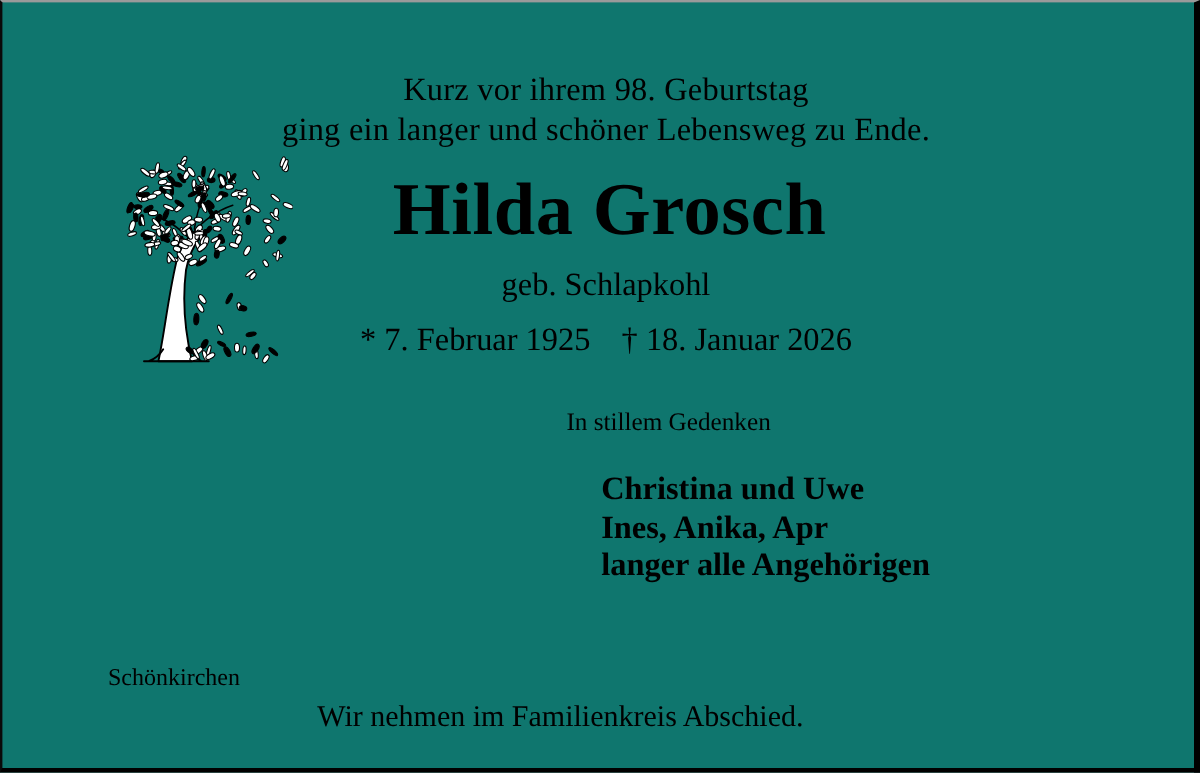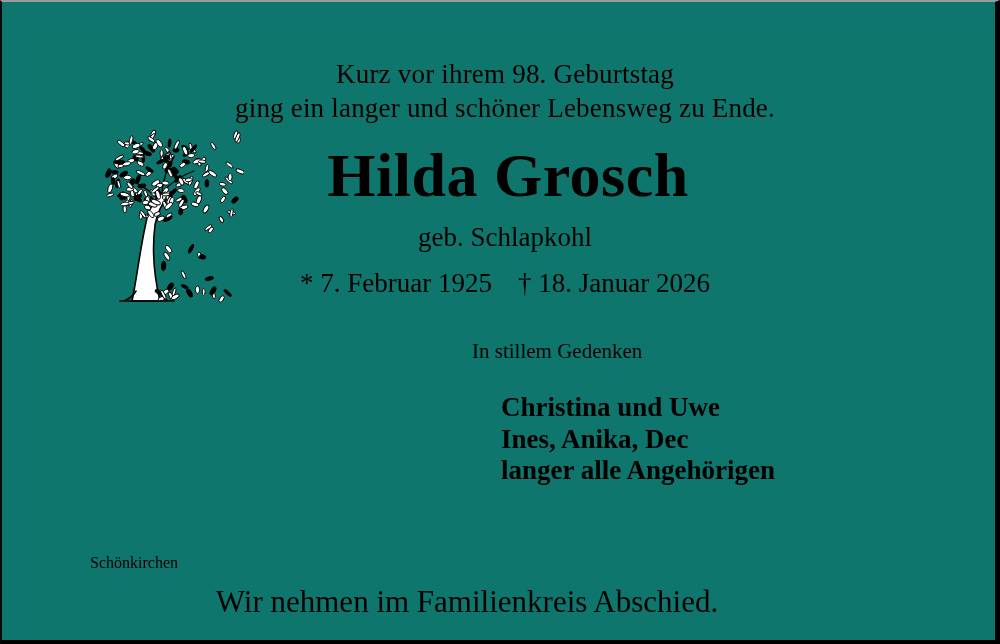--- a/index.html
+++ b/index.html
@@ -81,30 +81,30 @@
     font-size: 27px;
     font-weight: bold;
     line-height: 31.6px;
     white-space: nowrap;
     margin-top: 12px;
   }
   .place {
     position: absolute;
     left: 88px;
     top: 552px;
-    font-size: 16px;
+    font-size: 20px;
     white-space: nowrap;
   }
   .closing {
     position: absolute;
     left: 0px;
     top: 582px;
     width: 930px;
     text-align: center;
-    font-size: 31px;
+    font-size: 25px;
     white-space: nowrap;
   }
 </style>
 </head>
 <body>
 
 <div class="page">
 
   <div class="intro">
     <div>Kurz vor ihrem 98. Geburtstag</div>
@@ -323,21 +323,21 @@
   <div class="dates">
     <span>*</span>
     <span>7. Februar 1925</span><span class="gap"></span><span>†</span>
     <span>18. Januar 2026</span>
   </div>
 
   <div class="mourning-intro">In stillem Gedenken</div>
 
   <div class="mourners">
     <div>Christina und Uwe</div>
-    <div>Ines, Anika, Dec</div>
+    <div>Ines, Anika, Apr</div>
     <div>langer alle Angehörigen</div>
   </div>
 
   <div class="place">Schönkirchen</div>
 
   <div class="closing">Wir nehmen im Familienkreis Abschied.</div>
 
 </div>
 
 </body></html>

